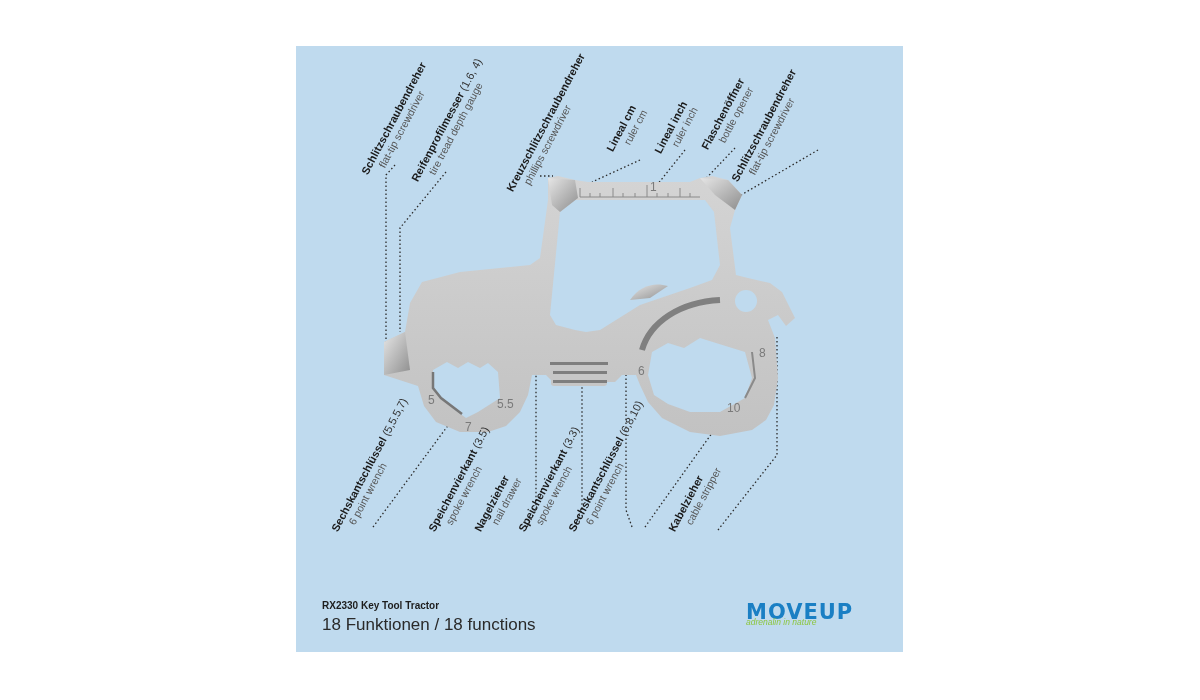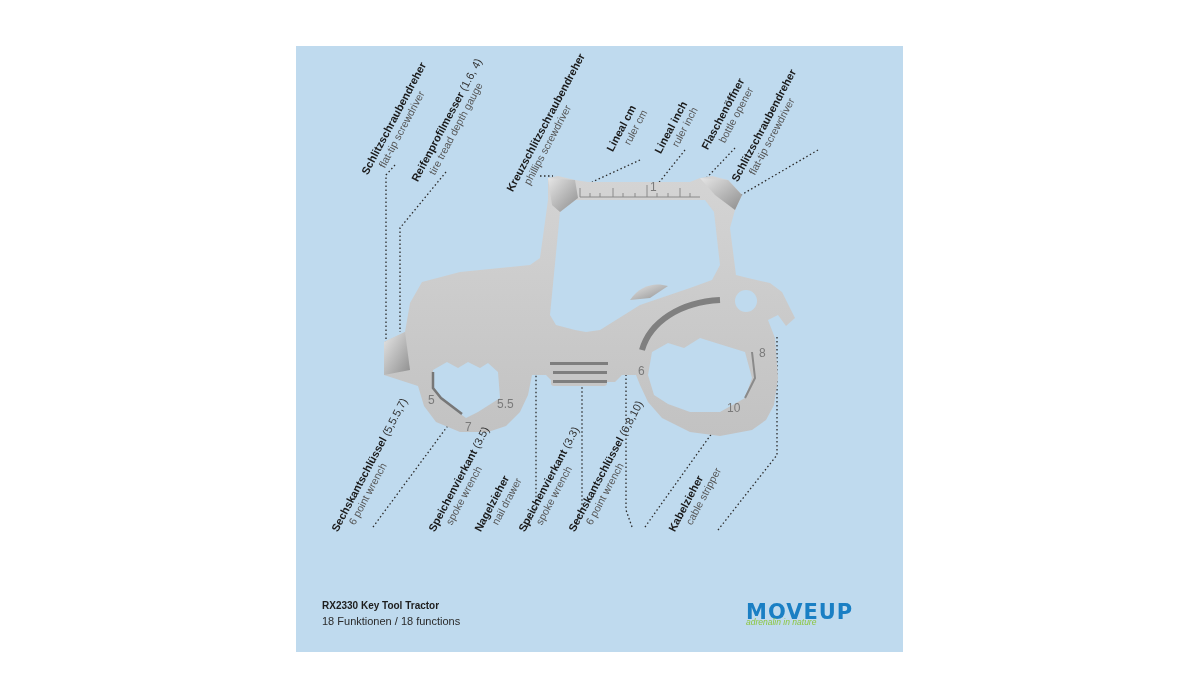--- a/index.html
+++ b/index.html
@@ -4,21 +4,21 @@
 <style>
   html,body{margin:0;padding:0;background:#ffffff;}
   body{width:1200px;height:700px;position:relative;overflow:hidden;font-family:"Liberation Sans",sans-serif;}
   .panel{position:absolute;left:296px;top:46px;width:607px;height:606px;background:#bfdaee;}
   svg.diagram{position:absolute;left:0;top:0;width:1200px;height:700px;}
   .lbl{position:absolute;transform-origin:0 100%;transform:rotate(-62deg);white-space:nowrap;font-size:11px;line-height:12px;color:#1a1a1a;}
   .lbl .de{font-weight:bold;}
   .lbl .spec{font-weight:normal;color:#333;}
   .lbl .en{color:#555;font-size:10.5px;}
   .footer-title{position:absolute;left:322px;top:600px;font-size:10px;font-weight:bold;color:#1d1d1d;}
-  .footer-sub{position:absolute;left:322px;top:615px;font-size:11px;color:#2a2a2a;}
+  .footer-sub{position:absolute;left:322px;top:615px;font-size:17px;color:#2a2a2a;}
   .logo{position:absolute;left:742px;top:600px;width:140px;height:30px;}
   .logo .main{position:absolute;left:4px;top:0;font-size:21px;font-weight:bold;color:#1a7fc4;letter-spacing:1px;font-family:"DejaVu Sans",sans-serif;}
   .logo .tag{position:absolute;left:4px;top:17px;font-size:8.5px;font-weight:normal;font-style:italic;color:#8cc63f;}
   .num{font-family:"Liberation Sans",sans-serif;font-size:12px;fill:#7a7a7a;}
 </style>
 </head>
 <body>
 
 <div class="panel"></div>
 

